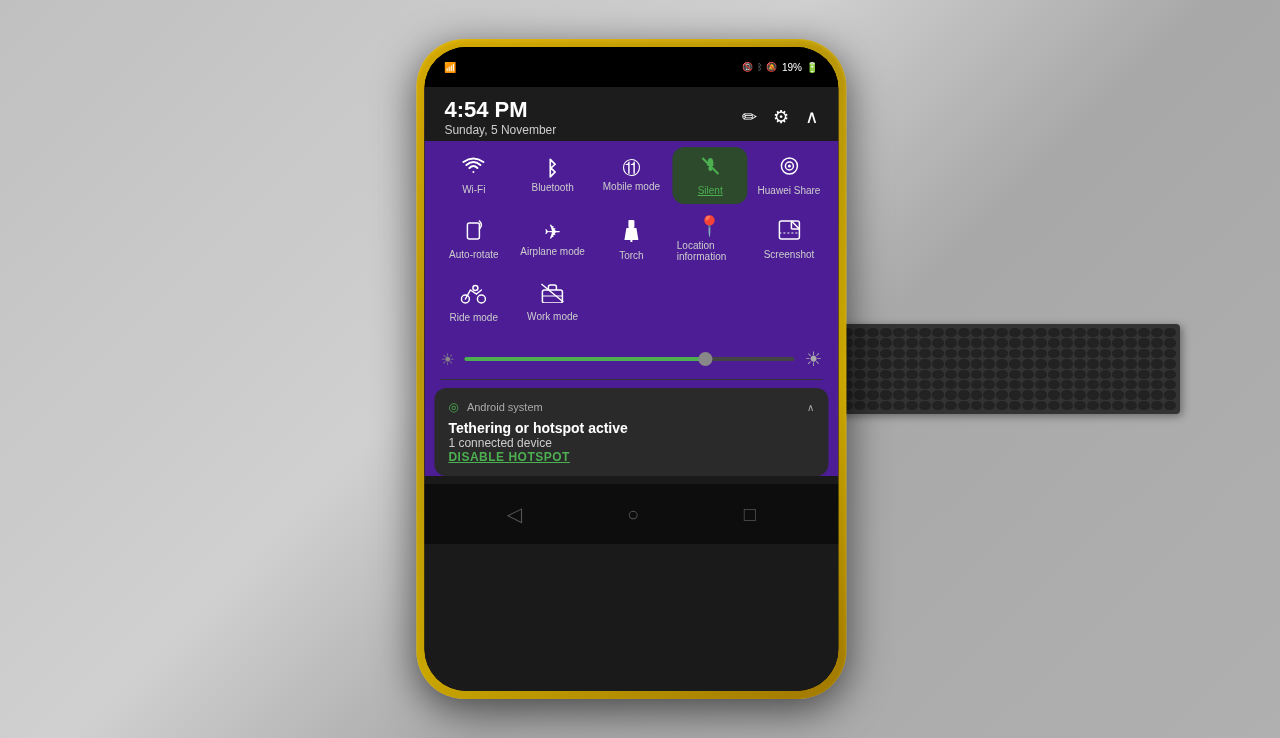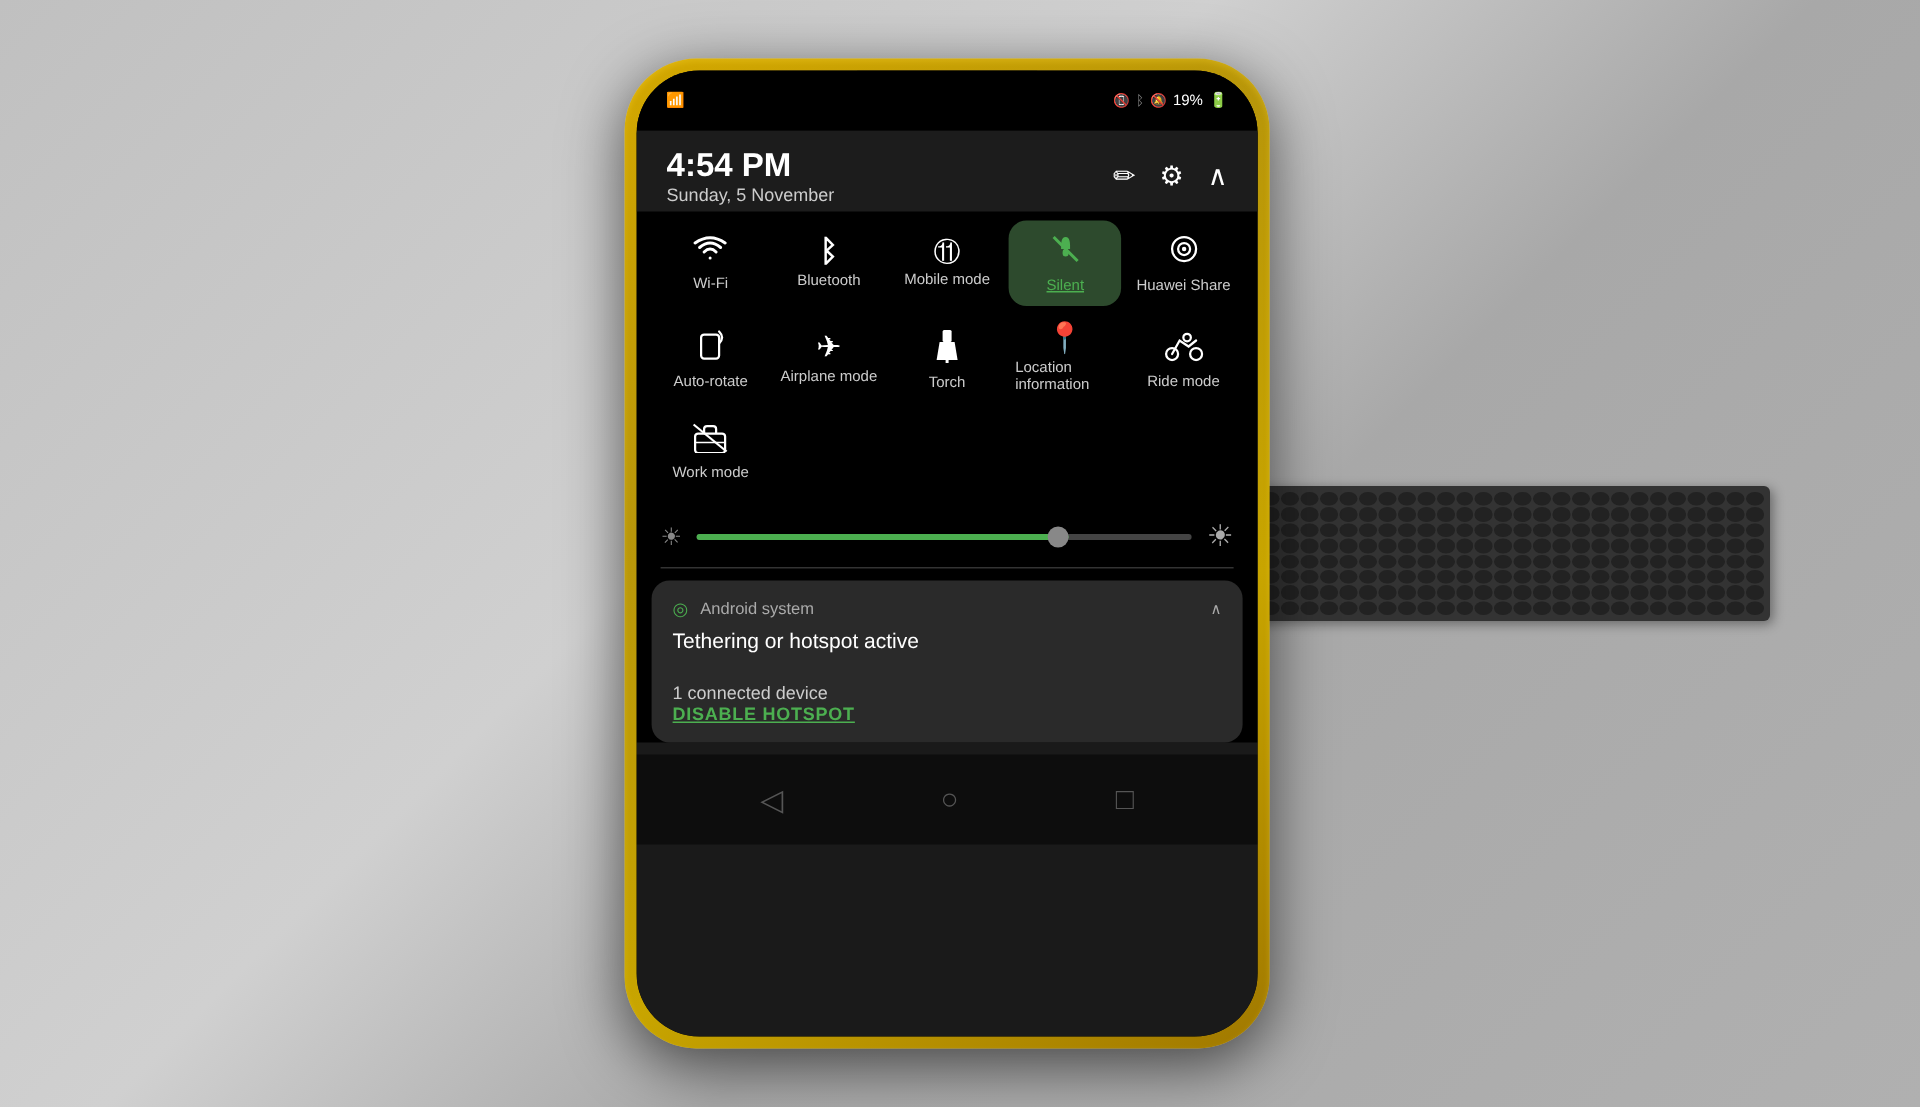--- a/index.html
+++ b/index.html
@@ -119,21 +119,21 @@
     .status-right {
       display: flex;
       align-items: center;
       gap: 4px;
       font-size: 10px;
       color: #fff;
     }
 
     
     .quick-settings {
-      background: #000000;
+      background: #4c1d95;
       flex: 1;
       padding: 0;
     }
 
     
     .qs-header {
       display: flex;
       align-items: center;
       justify-content: space-between;
       padding: 10px 20px 4px;
@@ -286,22 +286,22 @@
     }
 
     .notif-expand {
       font-size: 10px;
       color: #aaa;
     }
 
     .notif-title {
       font-size: 14px;
       color: #fff;
-      font-weight: normal;
-      margin-bottom: 20px;
+      font-weight: bold;
+      margin-bottom: 0;
     }
 
     .notif-subtitle {
       font-size: 12px;
       color: #ccc;
     }
 
     .notif-action {
       font-size: 12px;
       color: #4caf50;
@@ -694,20 +694,32 @@
                 </svg>
               </span>
               <span class="tile-label">Torch</span>
             </div>
 
             <div class="qs-tile inactive">
               <span class="tile-icon" style="font-size:20px;">📍</span>
               <span class="tile-label">Location information</span>
             </div>
 
+            <div class="qs-tile inactive">
+              <span class="tile-icon">
+                <svg width="24" height="22" viewBox="0 0 24 22" fill="none">
+                  <rect x="2" y="2" width="20" height="18" rx="2" stroke="white" stroke-width="1.5"></rect>
+                  <line x1="14" y1="2" x2="22" y2="10" stroke="white" stroke-width="1.5"></line>
+                  <line x1="14" y1="10" x2="22" y2="10" stroke="white" stroke-width="1.5"></line>
+                  <line x1="14" y1="2" x2="14" y2="10" stroke="white" stroke-width="1.5"></line>
+                  <line x1="2" y1="14" x2="22" y2="14" stroke="white" stroke-width="1" stroke-dasharray="2,2"></line>
+                </svg>
+              </span>
+              <span class="tile-label">Screenshot</span>
+            </div>
 
             <div class="qs-tile inactive">
               <span class="tile-icon">
                 <svg width="26" height="22" viewBox="0 0 26 22" fill="none">
                   <circle cx="5" cy="17" r="4" stroke="white" stroke-width="1.5"></circle>
                   <circle cx="21" cy="17" r="4" stroke="white" stroke-width="1.5"></circle>
                   <path d="M5 17 L10 8 L16 12 L21 8" stroke="white" stroke-width="1.5" fill="none" stroke-linecap="round"></path>
                   <circle cx="15" cy="6" r="2.5" stroke="white" stroke-width="1.5"></circle>
                 </svg>
               </span>

